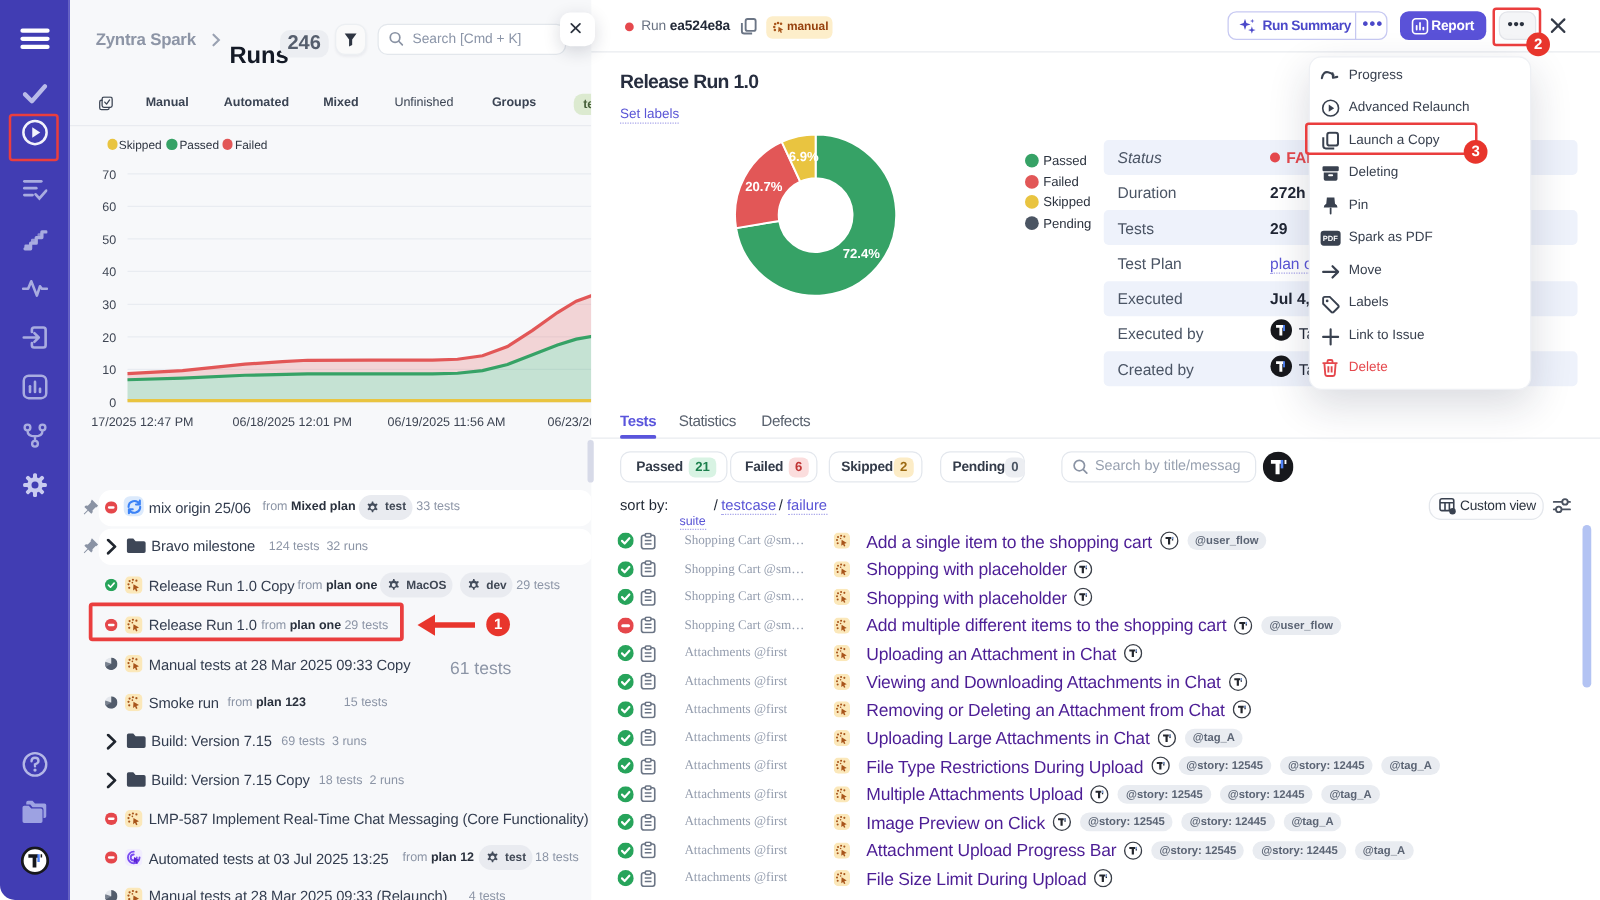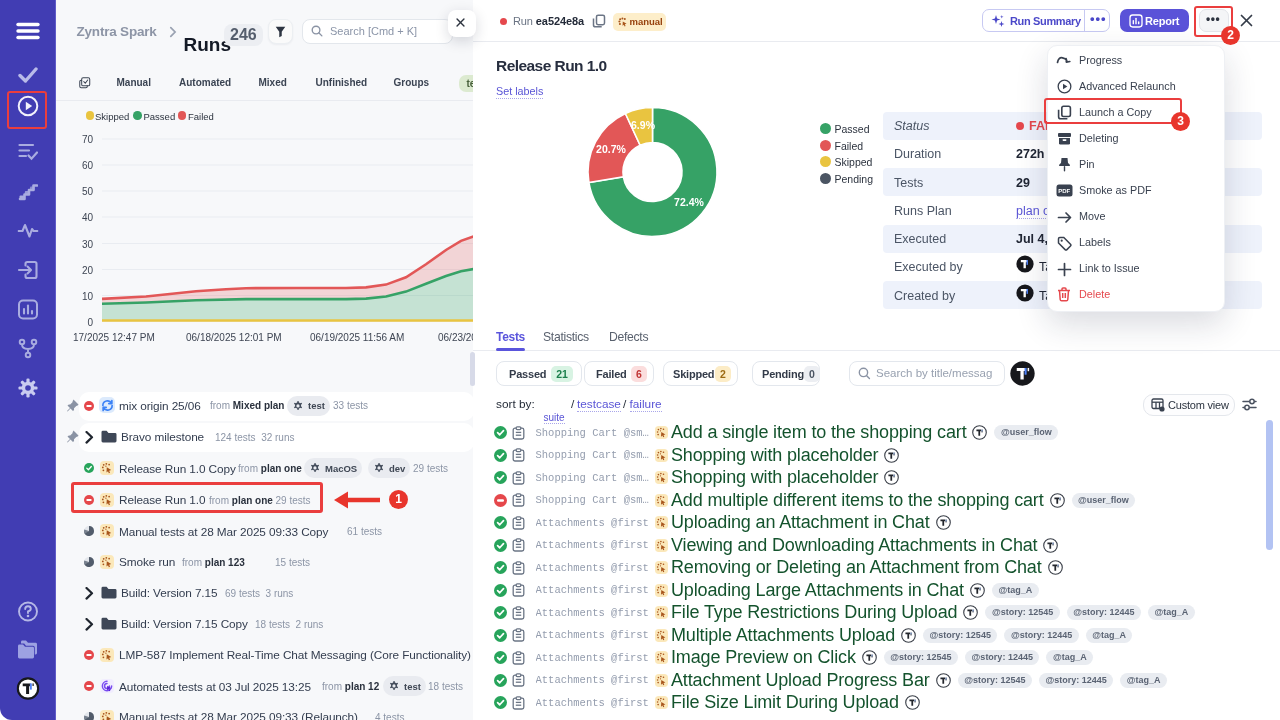--- a/index.html
+++ b/index.html
@@ -11,22 +11,22 @@
 #sidebar svg { position:absolute; left:50%; transform:translateX(-50%); }
 #lpanel { position:absolute; left:55px; top:0; width:418px; height:720px; background:#f7f8fa; box-shadow:2px 0 6px rgba(30,35,60,0.08); overflow:hidden; border-left:1px solid #605cc8; }
 #rpanel { position:absolute; left:473px; top:0; width:807px; height:720px; background:#fff; }
 .ic { position:absolute; }
 .chip { position:absolute; display:flex; align-items:center; background:#e9ebf0; border-radius:10px; color:#3f4754; font-size:9.5px; font-weight:bold; padding:0 5px; height:20px; }
 .redbox { position:absolute; border:3px solid #ea3e3e; border-radius:3px; }
 .redball { position:absolute; width:19px; height:19px; border-radius:50%; background:#ea3e3e; color:#fff; font-size:12px; font-weight:bold; text-align:center; line-height:19px; }
 .trow { position:absolute; left:0; width:800px; height:22.5px; display:flex; align-items:center; }
 .trow svg { flex:none; }
 .st { margin-left:21px; } .clip { margin-left:4.5px; } .cf { margin-left:6.5px; } .tc { margin-left:6px; }
-.suite { margin-left:11px; width:113px; font-family:Liberation Mono, monospace; font-size:10.5px; color:#949dae; white-space:nowrap; overflow:hidden; }
-.ttl { margin-left:3px; font-size:18px; color:#14532d; letter-spacing:-0.15px; white-space:nowrap; }
+.suite { margin-left:23px; width:113px; font-family:Liberation Serif, serif; font-size:10.5px; color:#949dae; white-space:nowrap; overflow:hidden; }
+.ttl { margin-left:13px; font-size:14px; color:#4c1d95; letter-spacing:-0.15px; white-space:nowrap; }
 .tg { margin-left:7px; background:#e9ecf1; border-radius:8px; color:#5b6474; font-size:9px; font-weight:bold; padding:0 6.5px; height:15px; line-height:15.5px; white-space:nowrap; }
 </style>
 </head>
 <body>
 <div id="app">
 <div id="lpanel">
 
   <div class="abs" style="left:20.5px;top:24px;font-size:13.5px;font-weight:bold;color:#8d95a6;letter-spacing:-0.2px;">Zyntra Spark</div>
   <svg class="abs" style="left:112px;top:26px" width="9" height="12" viewBox="0 0 10 14">
         <path d="M3 2 L8 7 L3 12" stroke="#9aa2b2" stroke-width="2" fill="none" stroke-linecap="round"></path>
@@ -48,21 +48,21 @@
   <svg class="abs" style="left:23px;top:77px" width="11.5" height="11.5" viewBox="0 0 18 18">
         <g stroke="#3c4554" stroke-width="1.6" fill="none" stroke-linecap="round" stroke-linejoin="round">
           <rect x="4.2" y="1.2" width="12.6" height="12.6" rx="2.2"></rect>
           <path d="M13 13.8 V14.6 Q13 16.8 10.8 16.8 H3.4 Q1.2 16.8 1.2 14.6 V7.2 Q1.2 5 3.4 5 H4.2"></path>
           <path d="M7.5 7.3 L9.8 9.8 L13.6 4.6"></path>
         </g>
       </svg>
   <div class="abs" style="left:60.5px;top:77px;font-size:10px;font-weight:bold;color:#3b4453;">Manual</div>
   <div class="abs" style="left:123px;top:77px;font-size:10px;font-weight:bold;color:#3b4453;">Automated</div>
   <div class="abs" style="left:202.5px;top:77px;font-size:10px;font-weight:bold;color:#3b4453;">Mixed</div>
-  <div class="abs" style="left:259.5px;top:77px;font-size:10px;font-weight:bold;color:#3b4453;">Unfinished</div>
+  <div class="abs" style="left:259.5px;top:77px;font-size:10px;font-weight:normal;color:#3b4453;">Unfinished</div>
   <div class="abs" style="left:337.5px;top:77px;font-size:10px;font-weight:bold;color:#3b4453;">Groups</div>
   <div class="abs" style="left:402.5px;top:75px;background:#dcead0;border-radius:7px;padding:3px 7px 3px 8px;font-size:10px;font-weight:bold;color:#47603a;">tes</div>
 
   <div class="abs" style="left:29.5px;top:111px;width:8.5px;height:8.5px;border-radius:50%;background:#e9c440;"></div>
   <div class="abs" style="left:39px;top:110.5px;font-size:9.5px;color:#2c333f;">Skipped</div>
   <div class="abs" style="left:77px;top:111px;width:8.5px;height:8.5px;border-radius:50%;background:#36a266;"></div>
   <div class="abs" style="left:87.5px;top:110.5px;font-size:9.5px;color:#2c333f;">Passed</div>
   <div class="abs" style="left:121.5px;top:111px;width:8.5px;height:8.5px;border-radius:50%;background:#e25757;"></div>
   <div class="abs" style="left:132px;top:110.5px;font-size:9.5px;color:#2c333f;">Failed</div>
 
@@ -209,21 +209,21 @@
   <div class="abs" style="left:153px;top:494.5px;font-size:10px;color:#8c95a6;">from <b style="color:#2a313d">plan one</b></div>
   <div class="abs" style="left:219.5px;top:494.5px;font-size:10px;color:#8c95a6;">29 tests</div>
 
   <svg class="ic" style="left:28.0px;top:525.5px" width="10" height="10" viewBox="0 0 13 13">
           <use href="#s-graypie"></use>
         </svg>
   <svg class="ic" style="left:44px;top:523.5px" width="14" height="14" viewBox="0 0 19 19">
           <use href="#s-confetti"></use>
         </svg>
   <div class="abs" style="left:63px;top:524.5px;font-size:11.8px;color:#333d4f;letter-spacing:-0.1px;">Manual tests at 28 Mar 2025 09:33 Copy</div>
-  <div class="abs" style="left:291px;top:526px;font-size:10px;color:#8c95a6;">61 tests</div>
+  <div class="abs" style="left:304px;top:526px;font-size:14px;color:#8c95a6;">61 tests</div>
 
   <svg class="ic" style="left:28.0px;top:556.5px" width="10" height="10" viewBox="0 0 13 13">
           <use href="#s-graypie"></use>
         </svg>
   <svg class="ic" style="left:44px;top:554.5px" width="14" height="14" viewBox="0 0 19 19">
           <use href="#s-confetti"></use>
         </svg>
   <div class="abs" style="left:63px;top:555px;font-size:11.8px;color:#333d4f;letter-spacing:-0.1px;">Smoke run</div>
   <div class="abs" style="left:126px;top:556.5px;font-size:10px;color:#8c95a6;">from <b style="color:#2a313d">plan 123</b></div>
   <div class="abs" style="left:219px;top:556.5px;font-size:10px;color:#8c95a6;">15 tests</div>
@@ -361,21 +361,21 @@
   <div class="abs" style="left:347px;top:172.5px;width:11px;height:11px;border-radius:50%;background:#4b5563;"></div>
   <div class="abs" style="left:361.5px;top:172.5px;font-size:10.5px;color:#2c333f;">Pending</div>
 
   <div class="abs" style="left:410px;top:112px;width:379px;height:28px;background:#eef2fb;border-radius:4px;"></div>
   <div class="abs" style="left:410px;top:168.4px;width:379px;height:28px;background:#eef2fb;border-radius:4px;"></div>
   <div class="abs" style="left:410px;top:224.8px;width:379px;height:28px;background:#eef2fb;border-radius:4px;"></div>
   <div class="abs" style="left:410px;top:281.2px;width:379px;height:28px;background:#eef2fb;border-radius:4px;"></div>
   <div class="abs" style="left:421px;top:119px;font-size:12.5px;color:#4b5565;font-style:italic;">Status</div>
   <div class="abs" style="left:421px;top:147px;font-size:12.5px;color:#4b5565;">Duration</div>
   <div class="abs" style="left:421px;top:175.5px;font-size:12.5px;color:#4b5565;">Tests</div>
-  <div class="abs" style="left:421px;top:203.5px;font-size:12.5px;color:#4b5565;">Runs Plan</div>
+  <div class="abs" style="left:421px;top:203.5px;font-size:12.5px;color:#4b5565;">Test Plan</div>
   <div class="abs" style="left:421px;top:232px;font-size:12.5px;color:#4b5565;">Executed</div>
   <div class="abs" style="left:421px;top:260px;font-size:12.5px;color:#4b5565;">Executed by</div>
   <div class="abs" style="left:421px;top:288.5px;font-size:12.5px;color:#4b5565;">Created by</div>
   <div class="abs" style="left:543px;top:122px;width:8px;height:8px;border-radius:50%;background:#e5484d;"></div>
   <div class="abs" style="left:556px;top:119px;font-size:12.5px;font-weight:bold;color:#e5484d;">FAILED</div>
   <div class="abs" style="left:543px;top:147px;font-size:12.5px;font-weight:bold;color:#202634;">272h 6m</div>
   <div class="abs" style="left:543px;top:175.5px;font-size:12.5px;font-weight:bold;color:#202634;">29</div>
   <div class="abs" style="left:543px;top:203.5px;font-size:12.5px;color:#5a55d6;border-bottom:1px dotted #a9a6ea;">plan one</div>
   <div class="abs" style="left:543px;top:232px;font-size:12.5px;font-weight:bold;color:#202634;">Jul 4, 2025</div>
   <div class="abs" style="left:543px;top:255px;width:18px;height:18px;"><svg width="18" height="18" viewBox="0 0 23 23">
@@ -891,21 +891,21 @@
           <rect x="5.8" y="9" width="1.4" height="5.5" rx="0.7"></rect>
         </g>
       </svg>
   <div class="abs" style="left:1079px;top:157.5px;font-size:10.8px;color:#39414f;">Pin</div>
   <svg class="abs" style="left:1056px;top:183.5px" width="17" height="13" viewBox="0 0 17 13">
         <rect x="0.5" y="0.5" width="16" height="12" rx="2.5" fill="#39414f"></rect>
         <g fill="#fff" font-family="Liberation Sans" font-size="6" font-weight="bold">
           <text x="2.2" y="9">PDF</text>
         </g>
       </svg>
-  <div class="abs" style="left:1079px;top:183.5px;font-size:10.8px;color:#39414f;">Smoke as PDF</div>
+  <div class="abs" style="left:1079px;top:183.5px;font-size:10.8px;color:#39414f;">Spark as PDF</div>
   <svg class="abs" style="left:1057px;top:209.5px" width="15" height="15" viewBox="0 0 15 15">
         <path d="M1.5 7.5 H13 M9 3 L13.5 7.5 L9 12" stroke="#39414f" stroke-width="1.7" fill="none" stroke-linecap="round" stroke-linejoin="round"></path>
       </svg>
   <div class="abs" style="left:1079px;top:209.5px;font-size:10.8px;color:#39414f;">Move</div>
   <svg class="abs" style="left:1057px;top:235.5px" width="15" height="15" viewBox="0 0 15 15">
         <path d="M1.5 2.8 Q1.5 1.5 2.8 1.5 H6.8 L13.5 8.2 Q14.4 9.1 13.5 10 L9.9 13.6 Q9 14.5 8.1 13.6 L1.5 7 Z" stroke="#39414f" stroke-width="1.5" fill="none"></path>
         <circle cx="4.7" cy="4.7" r="1.1" fill="#39414f"></circle>
       </svg>
   <div class="abs" style="left:1079px;top:235.5px;font-size:10.8px;color:#39414f;">Labels</div>
   <svg class="abs" style="left:1057px;top:261.5px" width="15" height="15" viewBox="0 0 15 15">

